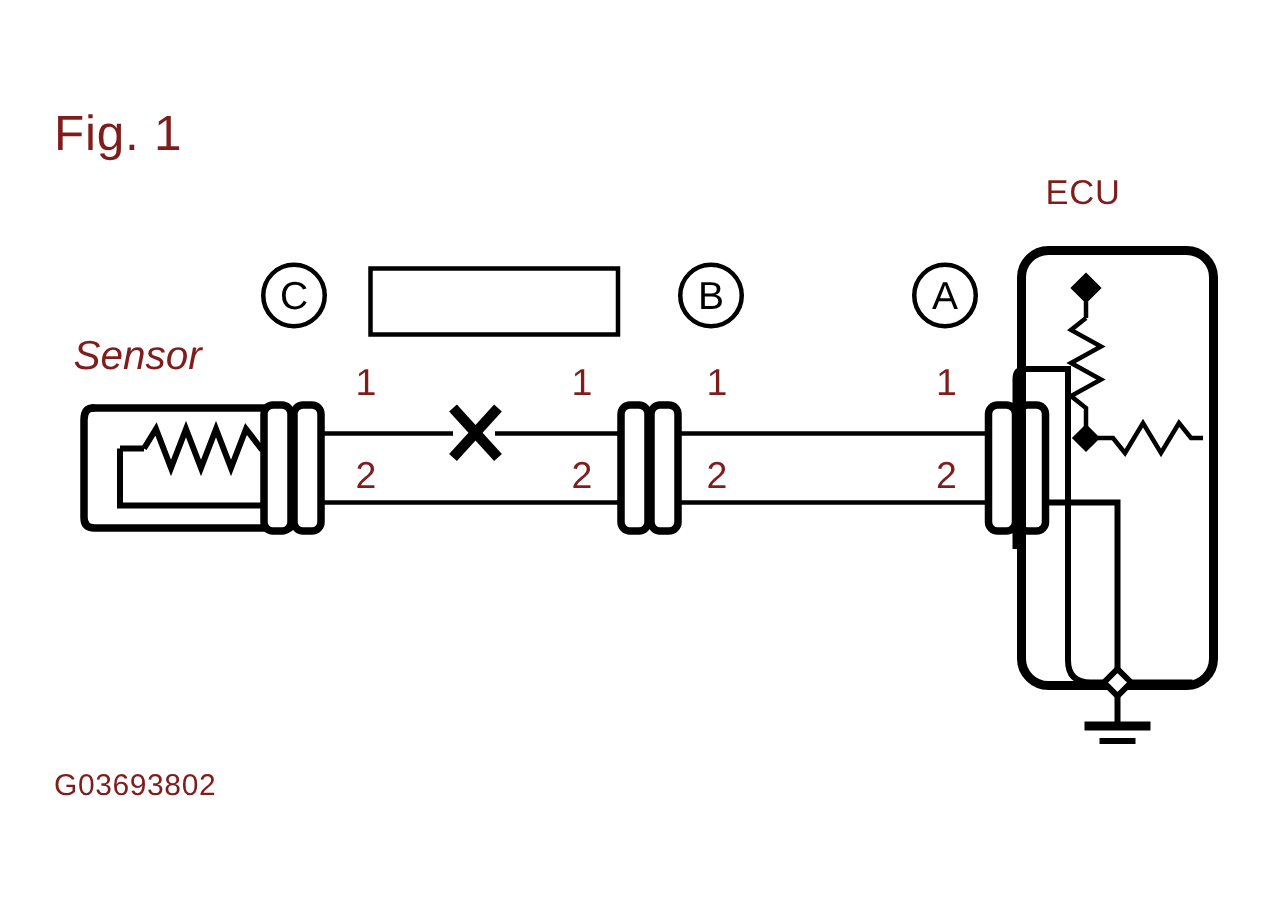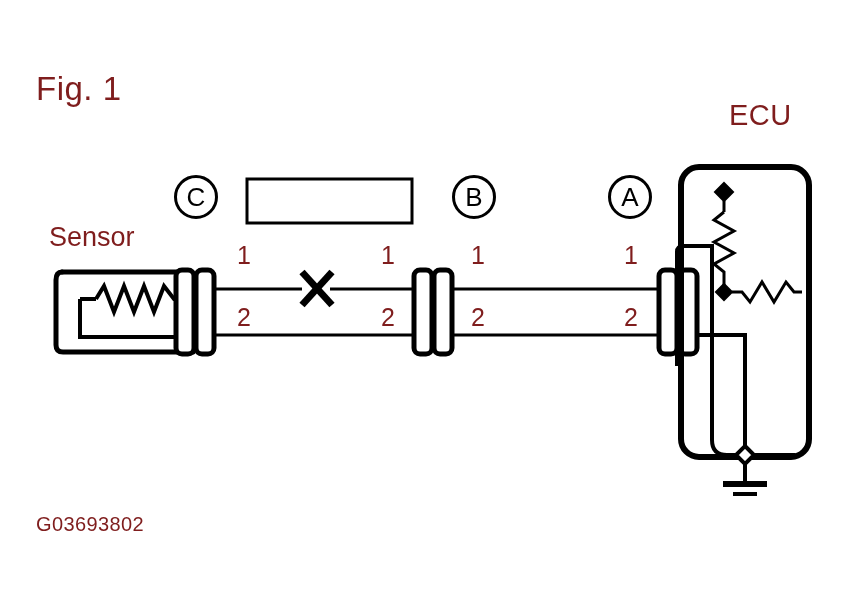--- a/index.html
+++ b/index.html
@@ -41,27 +41,27 @@
   #fig-label {
     left: 36px;
     top: 72px;
     font-size: 33px;
     letter-spacing: 0.5px;
   }
   #sensor-label {
     left: 49px;
     top: 224px;
     font-size: 27px;
+    font-style: italic;
   }
   #ecu-label {
     left: 697px;
-    top: 101px;
-    font-size: 29px;
+    top: 117px;
+    font-size: 23px;
     letter-spacing: 0.5px;
-    margin-left: 32px;
   }
   #open-label {
     left: 264px;
     top: 183px;
     font-size: 28px;
     letter-spacing: 1px;
   }
   #fig-id {
     left: 36px;
     top: 514px;

